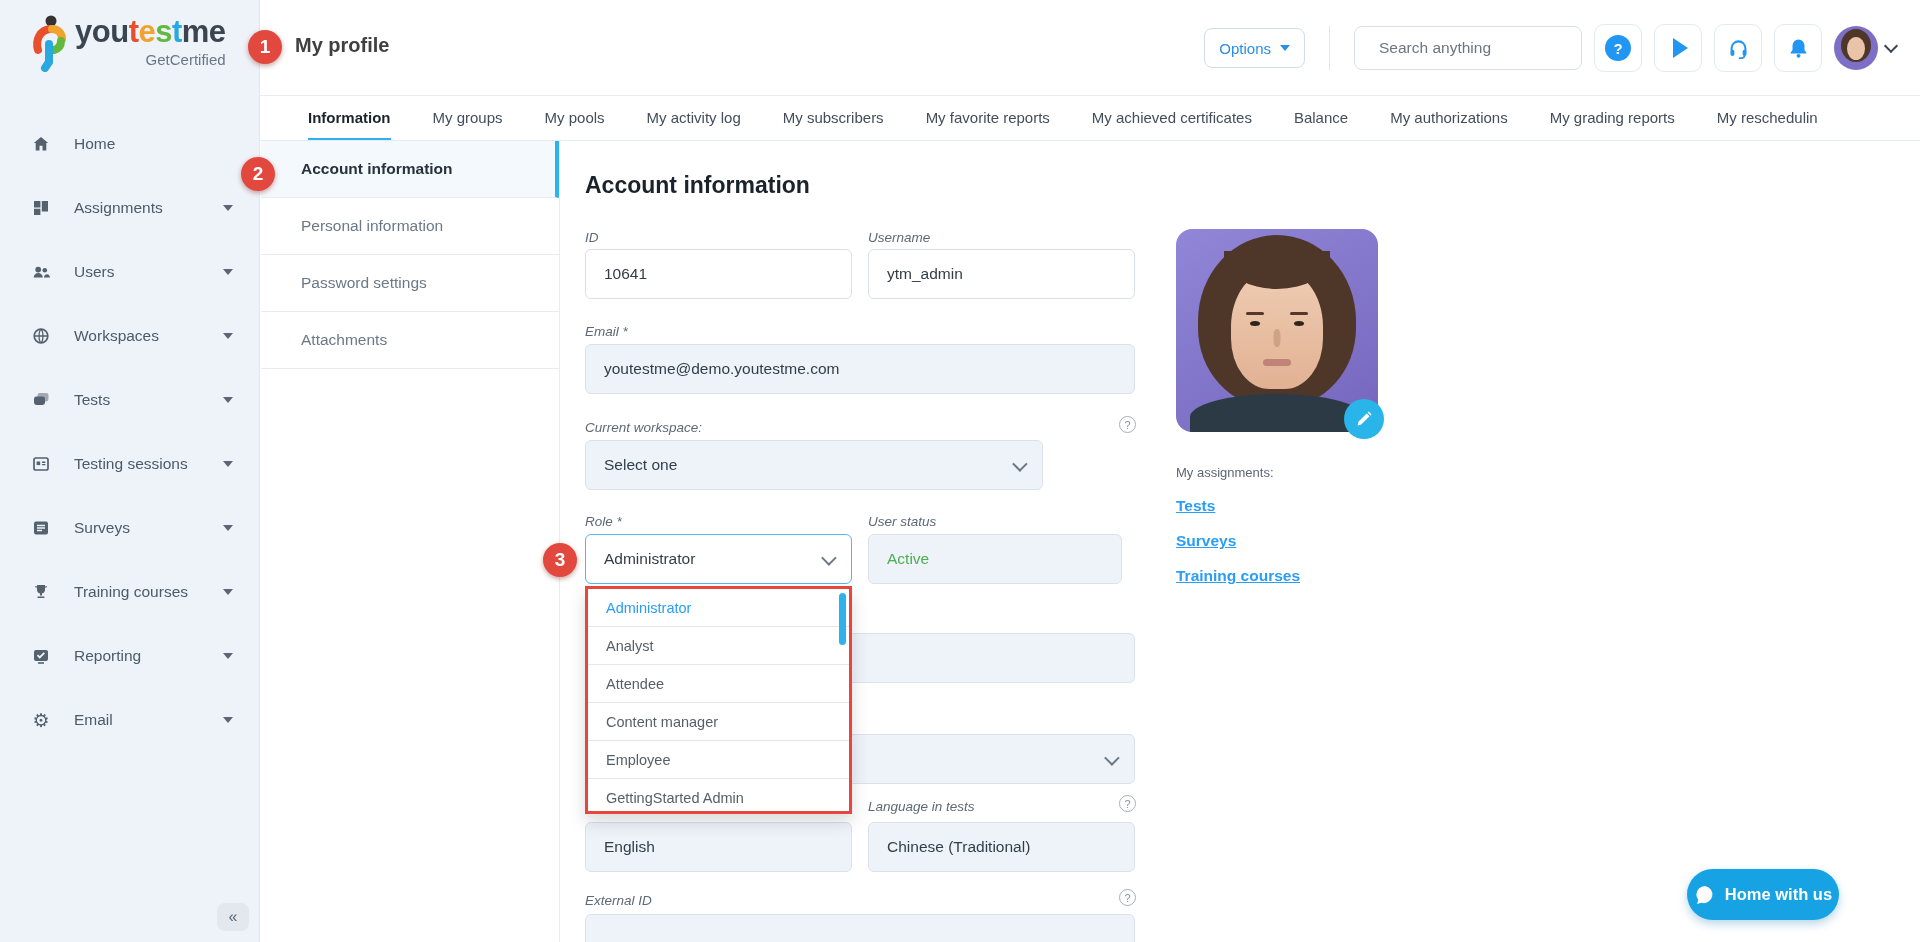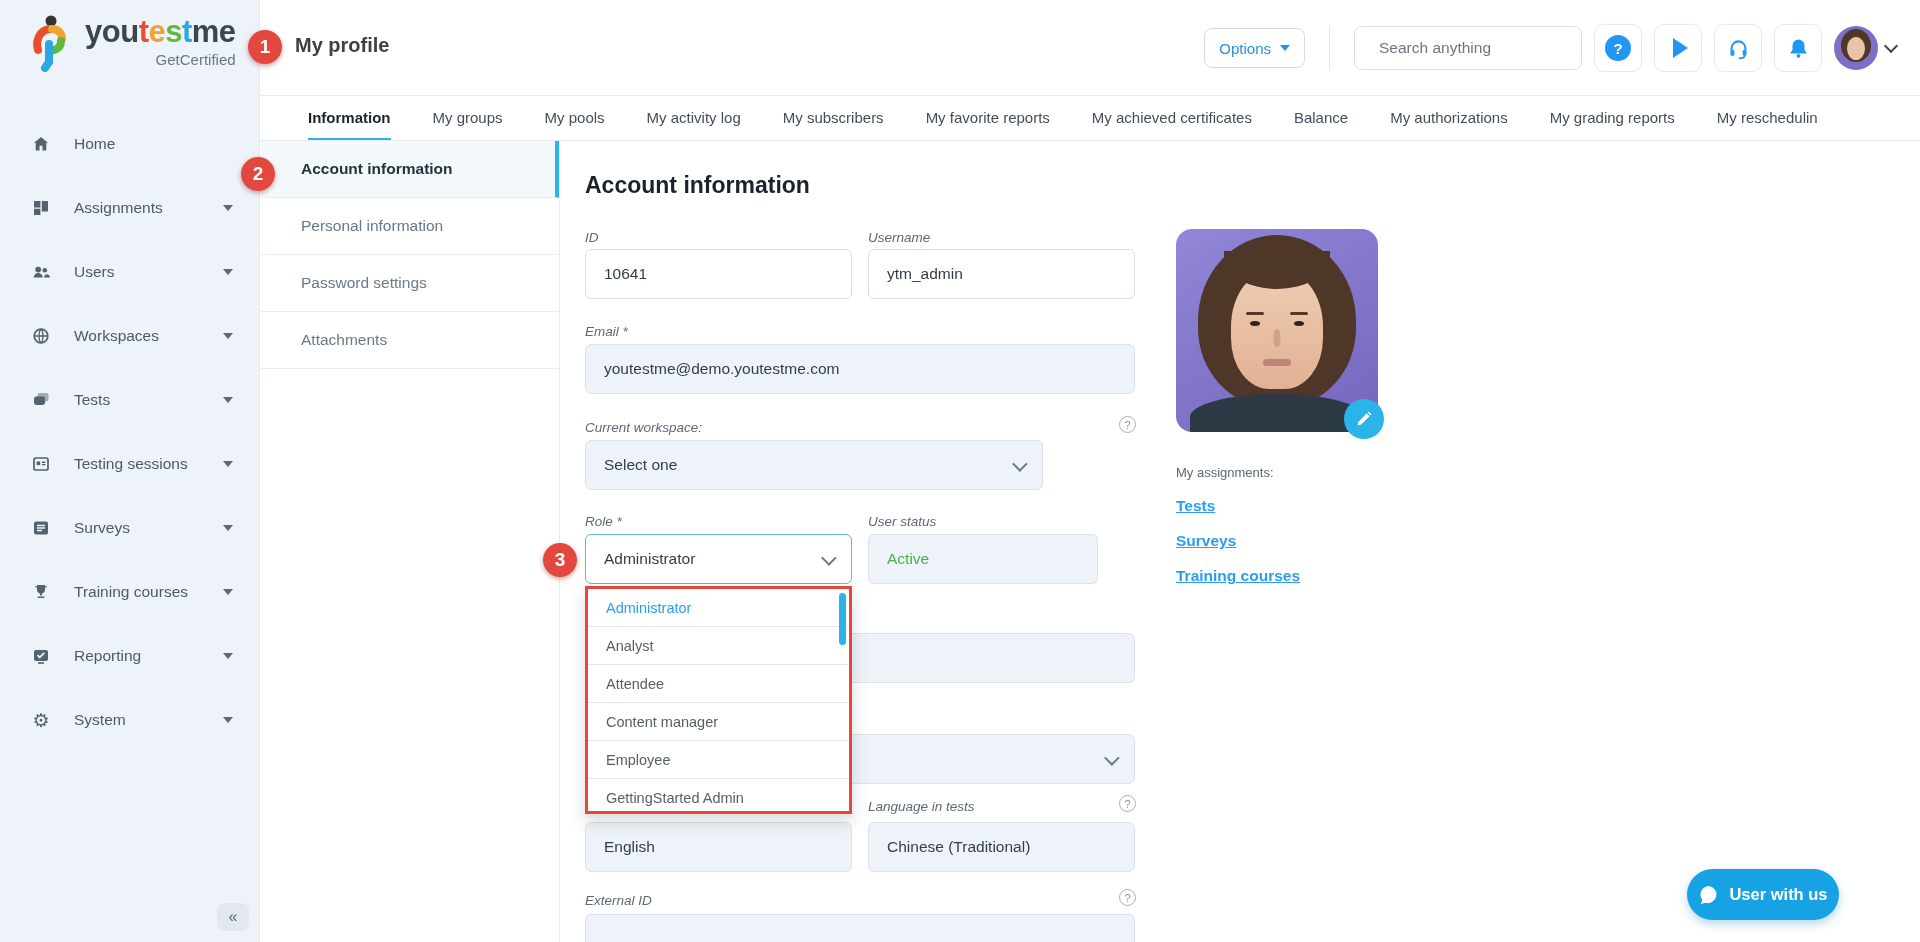--- a/index.html
+++ b/index.html
@@ -1,21 +1,21 @@
 <!DOCTYPE html>
 <html><head>
 <meta charset="utf-8">
 <style>
   html,body{margin:0;padding:0;width:1920px;height:942px;overflow:hidden;
     font-family:"Liberation Sans","DejaVu Sans",sans-serif;background:#fff;}
   .stage{position:absolute;left:0;top:0;width:1920px;height:942px;}
 
   
   .sidebar{position:absolute;left:0;top:0;width:260px;height:942px;background:#eef2f9;border-right:1px solid #e3e8f0;box-sizing:border-box;}
-  .logo-row{position:absolute;left:28px;top:14px;display:flex;align-items:flex-start;gap:15px;cursor:pointer;}
+  .logo-row{position:absolute;left:28px;top:14px;display:flex;align-items:flex-start;gap:5px;cursor:pointer;}
   .logo-text{display:flex;flex-direction:column;align-items:flex-end;}
   .logo-word{font-size:31px;font-weight:700;letter-spacing:-.5px;line-height:36px;}
   .logo-tag{font-size:15px;color:#6a7685;margin-top:1px;margin-left:20px;}
   .nav{position:absolute;left:0;top:118px;width:100%;}
   .nav-item{display:flex;align-items:center;height:52px;margin-bottom:12px;padding:0 26px 0 30px;color:#4d5a68;font-size:15.5px;cursor:pointer;}
   .nav-item .nicon{width:22px;height:22px;margin-right:22px;display:flex;align-items:center;justify-content:center;}
   .nav-item svg{fill:#54616e;}
   .caret{margin-left:auto;width:0;height:0;border-left:5px solid transparent;border-right:5px solid transparent;border-top:6px solid #5b6874;}
   .collapse-btn{position:absolute;left:217px;top:903px;width:32px;height:28px;border-radius:8px;background:#e3e8ef;color:#5a6672;font-size:16px;display:flex;align-items:center;justify-content:center;cursor:pointer;}
 
@@ -196,21 +196,21 @@
               <rect x="3" y="4" width="14" height="11" rx="2"></rect>
               <path d="M6.5 9.2l2.2 2.2 4.6-4.6" stroke="#eef2f9" stroke-width="1.8" fill="none"></path>
               <path d="M7 17h6" stroke="#54616e" stroke-width="1.6"></path>
             </svg>
           </span>
         <span>Reporting</span>
         <span class="caret"></span>
       </div>
       <div class="nav-item">
         <span class="nicon" style="font-size:19px;color:#54616e;">⚙</span>
-        <span>System</span>
+        <span>Email</span>
         <span class="caret"></span>
       </div>
     </div>
 
     <div class="collapse-btn">
         <span>«</span>
       </div>
   </div>
 
   <div class="header">
@@ -300,21 +300,21 @@
     <span>Select one</span>
     <span class="fchev"></span>
   </div>
 
   <div class="flabel" style="left:585px;top:514px;">Role *</div>
   <div class="flabel" style="left:868px;top:514px;">User status</div>
   <div class="dfield role-field" style="left:585px;top:534px;width:267px;">
     <span>Administrator</span>
     <span class="fchev"></span>
   </div>
-  <div class="dfield" style="left:868px;top:534px;width:230px;">
+  <div class="dfield" style="left:868px;top:534px;width:254px;">
     <span class="status-green">Active</span>
   </div>
 
   <div class="dfield" style="left:585px;top:633px;width:550px;"></div>
   <div class="dfield" style="left:585px;top:734px;width:550px;">
     <span class="fchev"></span>
   </div>
 
   <div class="flabel" style="left:868px;top:799px;">Language in tests</div>
   <div class="help-ic" style="left:1119px;top:795px;">?</div>
@@ -359,16 +359,16 @@
   </div>
   <div class="assign-label">My assignments:</div>
   <a class="plink" style="top:497px;">Tests</a>
   <a class="plink" style="top:532px;">Surveys</a>
   <a class="plink" style="top:567px;">Training courses</a>
 
   <div class="chat-btn">
     <svg width="22" height="22" viewBox="0 0 22 22">
         <path d="M11 2a8.6 8.6 0 0 0-8.6 8.6c0 2 .7 3.8 1.9 5.2L3 20l4.5-1.2A8.6 8.6 0 1 0 11 2z" fill="#fff"></path>
       </svg>
-    <span>User with us</span>
+    <span>Home with us</span>
   </div>
 
 </div>
 
 </body></html>

